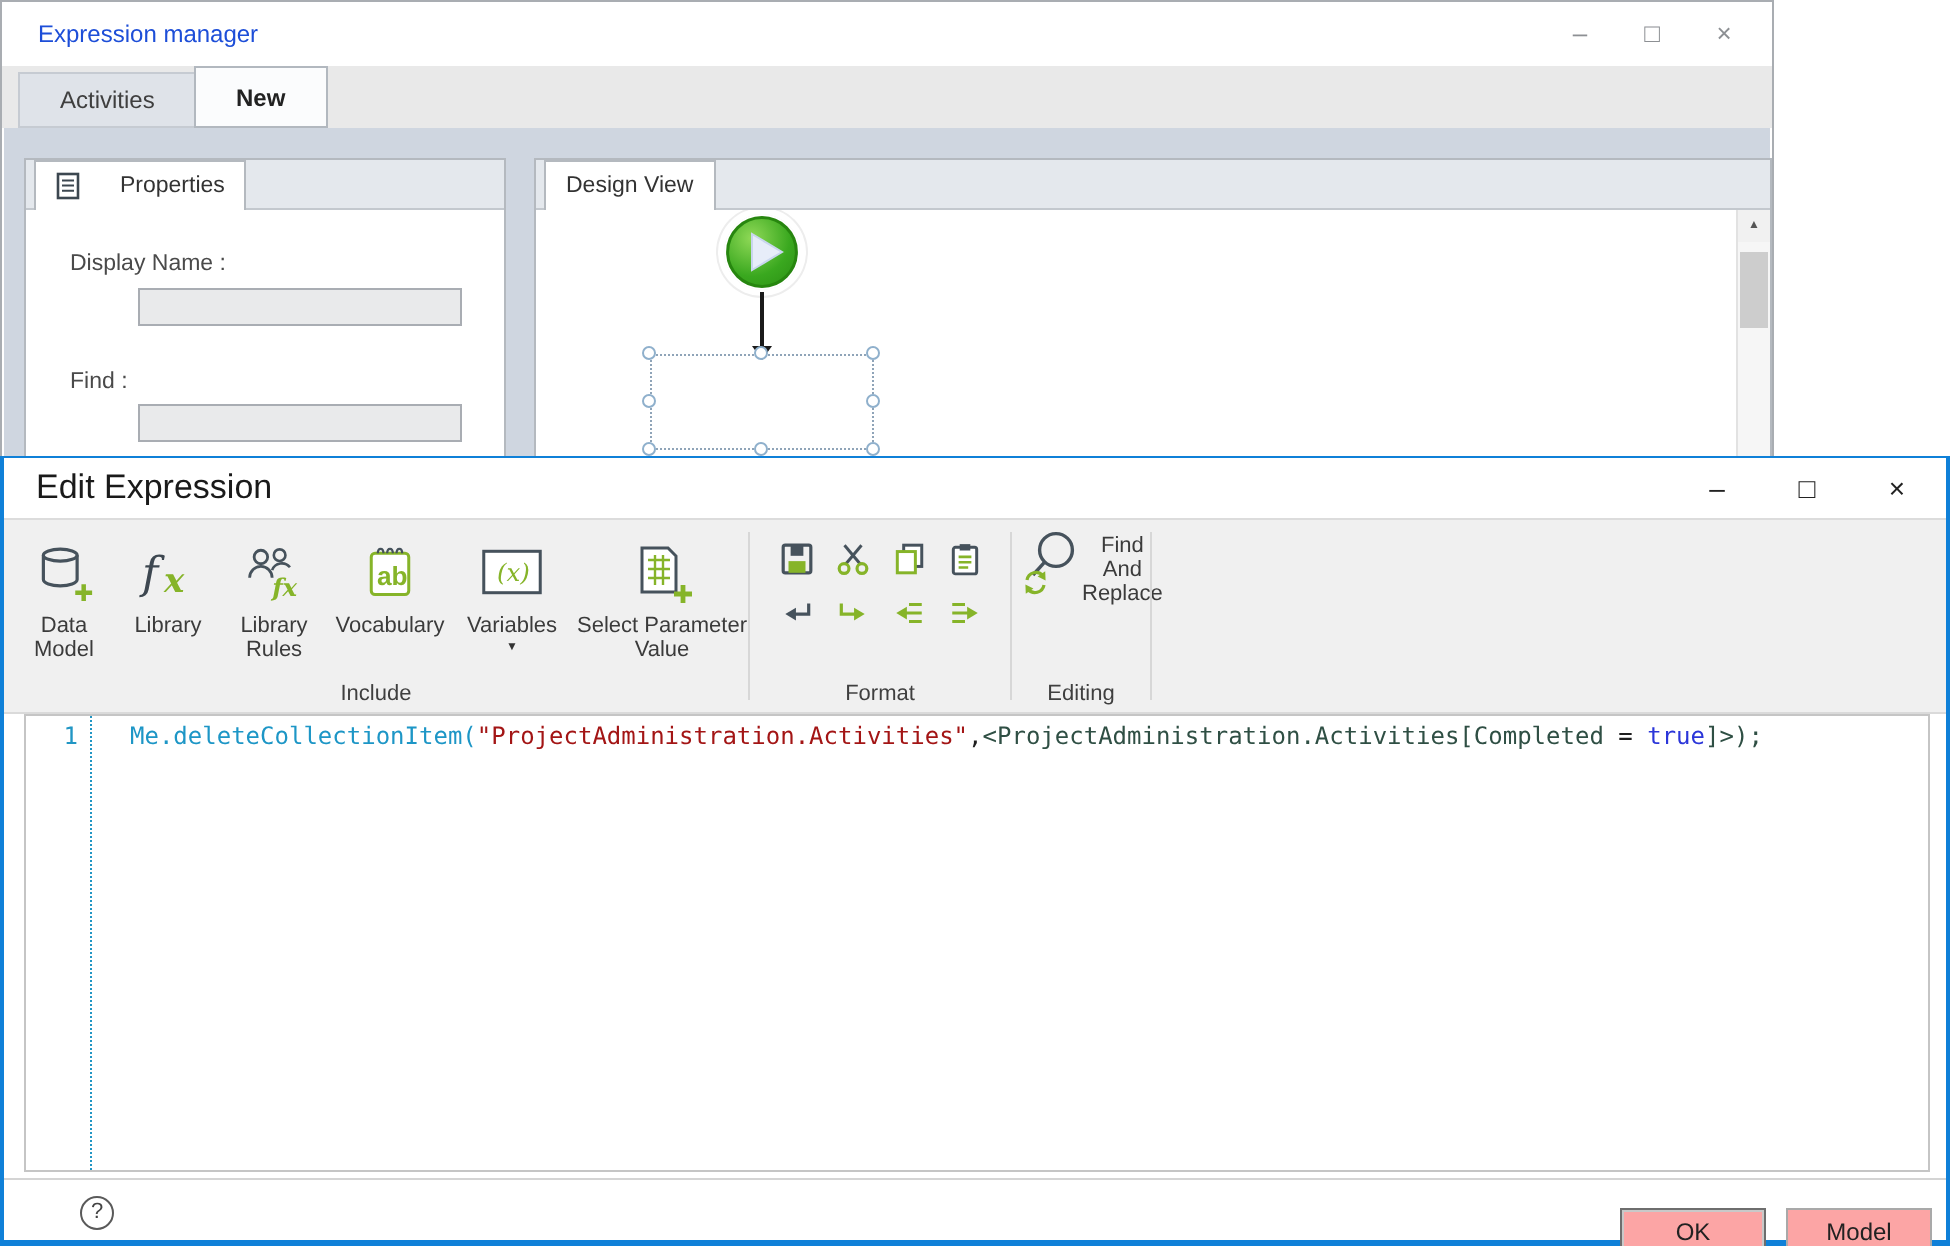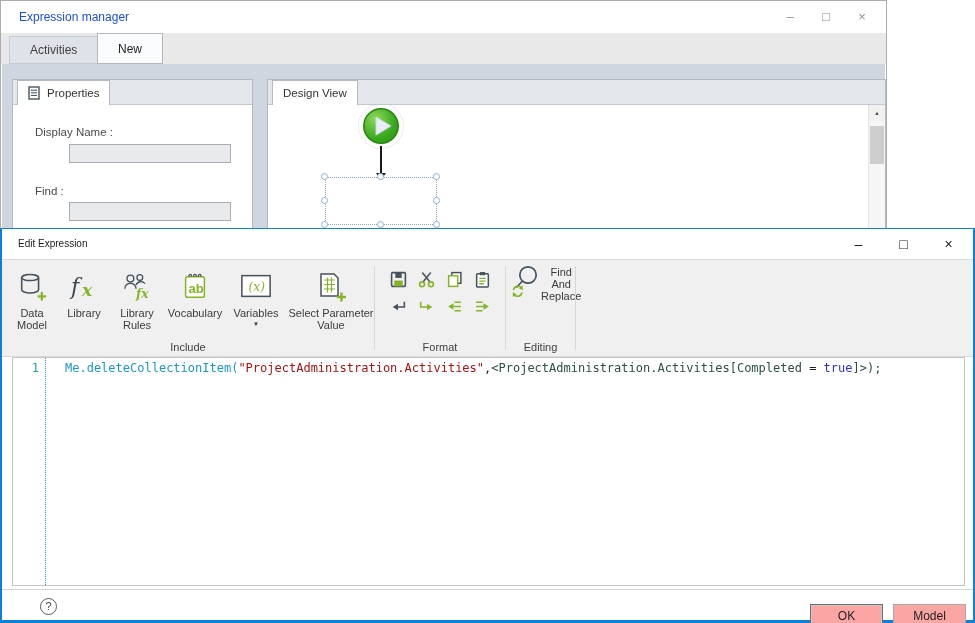--- a/index.html
+++ b/index.html
@@ -7,27 +7,27 @@
 
   
   .mgr { position:absolute; left:0; top:0; width:887px; height:623px; background:#fff; border:1px solid #a9adb2; }
   .mgr-titlebar { position:relative; height:32px; background:#fff; }
   .mgr-title { position:absolute; left:18px; top:0; line-height:32px; font-size:12px; color:#1d4ed8; }
   .mgr-controls { position:absolute; right:6px; top:0; height:32px; display:flex; }
   .mgr-controls .wc { width:36px; height:32px; text-align:center; line-height:32px; color:#8d9094; font-size:13px; cursor:default; }
   .mgr-tabstrip { position:relative; height:31px; background:#e9e9e9; }
   .mtab { position:absolute; bottom:0; height:28px; line-height:27px; padding:0 20px; font-size:12px; color:#3f3f3f; background:#dfe3e9; border:1px solid #c6cbd2; }
   .mtab.exp { left:8px; }
-  .mtab.new { left:96px; height:31px; line-height:30px; background:#fbfcfd; border-color:#b2b8bf; font-weight:normal; color:#222;margin-top:32px; }
+  .mtab.new { left:96px; height:31px; line-height:30px; background:#fbfcfd; border-color:#b2b8bf; font-weight:bold; color:#222;margin-top:32px; }
   .mgr-body { position:absolute; left:1px; right:1px; top:63px; bottom:1px; background:#cfd6e0; }
 
   
   .panel { position:absolute; top:15px; bottom:0; background:#fff; border:1px solid #b4b9bf; }
   .panel-tabstrip { position:relative; height:25px; background:#e4e8ed; border-bottom:1px solid #c3c8ce; }
-  .ptab { position:absolute; left:4px; top:0; height:25px; background:#fff; border:1px solid #b4b9bf; border-bottom:none; display:flex; align-items:center; gap:7px; padding:0 10px; font-size:11.5px; color:#333; }
+  .ptab { position:absolute; left:4px; top:0; height:25px; background:#fff; border:1px solid #b4b9bf; border-bottom:none; display:flex; align-items:center; gap:20px; padding:0 10px; font-size:11.5px; color:#333; }
   .props-panel { left:10px; width:241px; }
   .design-panel { left:265px; width:619px; }
   .plabel { position:absolute; left:22px; font-size:11.5px; color:#4a4a4a; }
   .pfield { position:absolute; left:56px; width:162px; height:19px; background:#e9eaeb; border:1px solid #a9adb3; font-size:11px; padding:0 4px; }
 
   
   .canvas { position:absolute; left:0; right:0; top:25px; bottom:0; background:#fff; overflow:hidden; }
   .vscroll { position:absolute; right:0; top:0; bottom:0; width:17px; background:#f6f6f6; border-left:1px solid #e2e2e2; }
   .vscroll .sarrow { display:block; height:16px; background:#f1f1f1; text-align:center; font-size:6px; line-height:16px; color:#555; }
   .vscroll .sthumb { position:absolute; left:1px; right:1px; top:21px; height:38px; background:#cdcdcd; }
@@ -38,21 +38,21 @@
   .handle { position:absolute; width:7px; height:7px; border-radius:50%; background:#fff; border:1px solid #8fb0cc; }
   .task-node { position:absolute; left:66px; top:76px; width:98px; height:46px; border:2px solid #5aa52f; border-radius:8px; background:linear-gradient(180deg,#f8fcf4 0%,#eaf6dd 45%,#d5ecbc 100%); }
   .task-label { position:absolute; left:32px; top:3px; width:62px; text-align:center; font-size:10.5px; line-height:1.18; color:#333; }
   .task-label span { display:block; }
   .node-script { position:absolute; left:5px; top:4px; }
   .node-warn { position:absolute; left:10px; top:19px; }
 
   
   .dlg { position:absolute; left:0; top:228px; width:975px; height:395px; background:#fff; border:1px solid #0f80d8; border-left-width:2px; border-right-width:2px; border-bottom:3px solid #0f80d8; }
   .dlg-titlebar { position:relative; height:30px; background:#fff; }
-  .dlg-title { position:absolute; left:16px; top:0; line-height:30px; font-size:10px; color:#1a1a1a; }
+  .dlg-title { position:absolute; left:16px; top:0; line-height:30px; font-size:17px; color:#1a1a1a; }
   .dlg-controls { position:absolute; right:2px; top:0; height:30px; display:flex; }
   .dlg-controls .wc { width:45px; height:30px; text-align:center; line-height:30px; color:#222; font-size:14px; cursor:default; }
 
   
   .ribbon { position:absolute; left:0; right:0; top:30px; height:98px; background:#f0f0f0; border-top:1px solid #dcdcdc; border-bottom:1px solid #dadada; }
   .rsep { position:absolute; top:6px; bottom:6px; width:1px; background:#d7d7d7; }
   .rgroup-label { position:absolute; bottom:3px; width:100%; text-align:center; font-size:11px; color:#3f3f3f; }
   .g-include { position:absolute; left:0; top:0; bottom:0; width:372px; }
   .g-format  { position:absolute; left:373px; top:0; bottom:0; width:130px; }
   .g-editing { position:absolute; left:504px; top:0; bottom:0; width:69px; }

